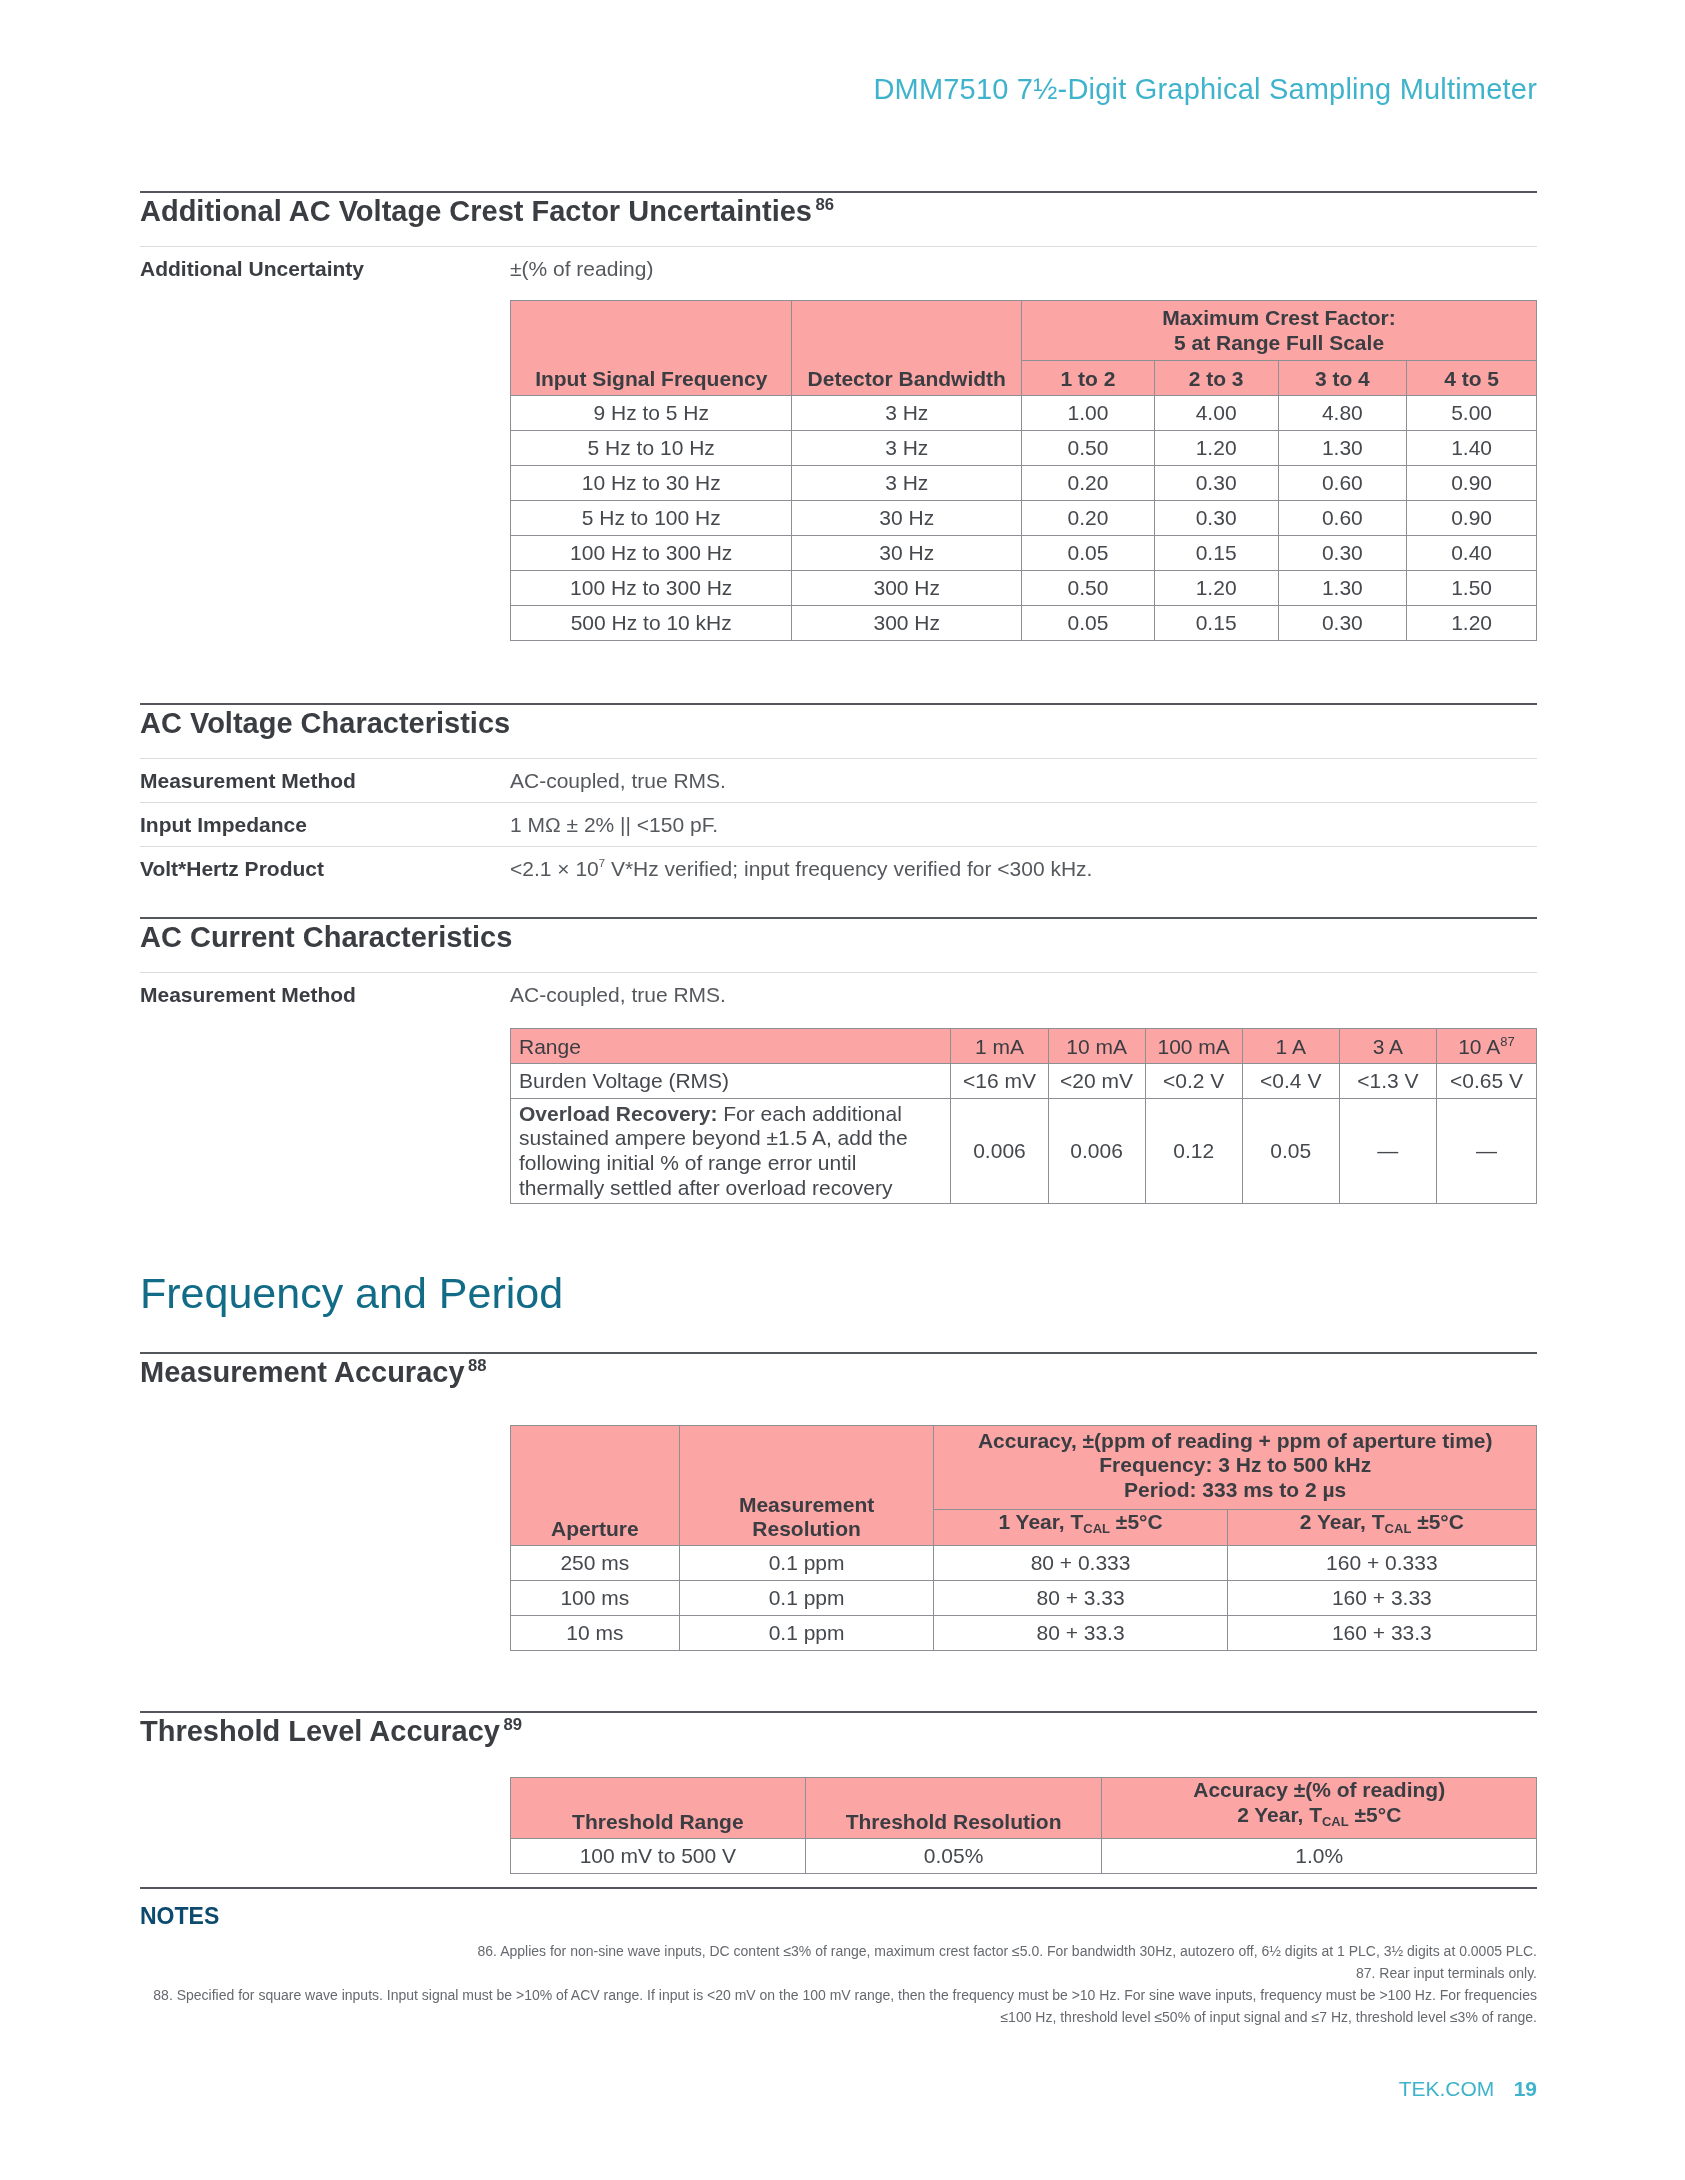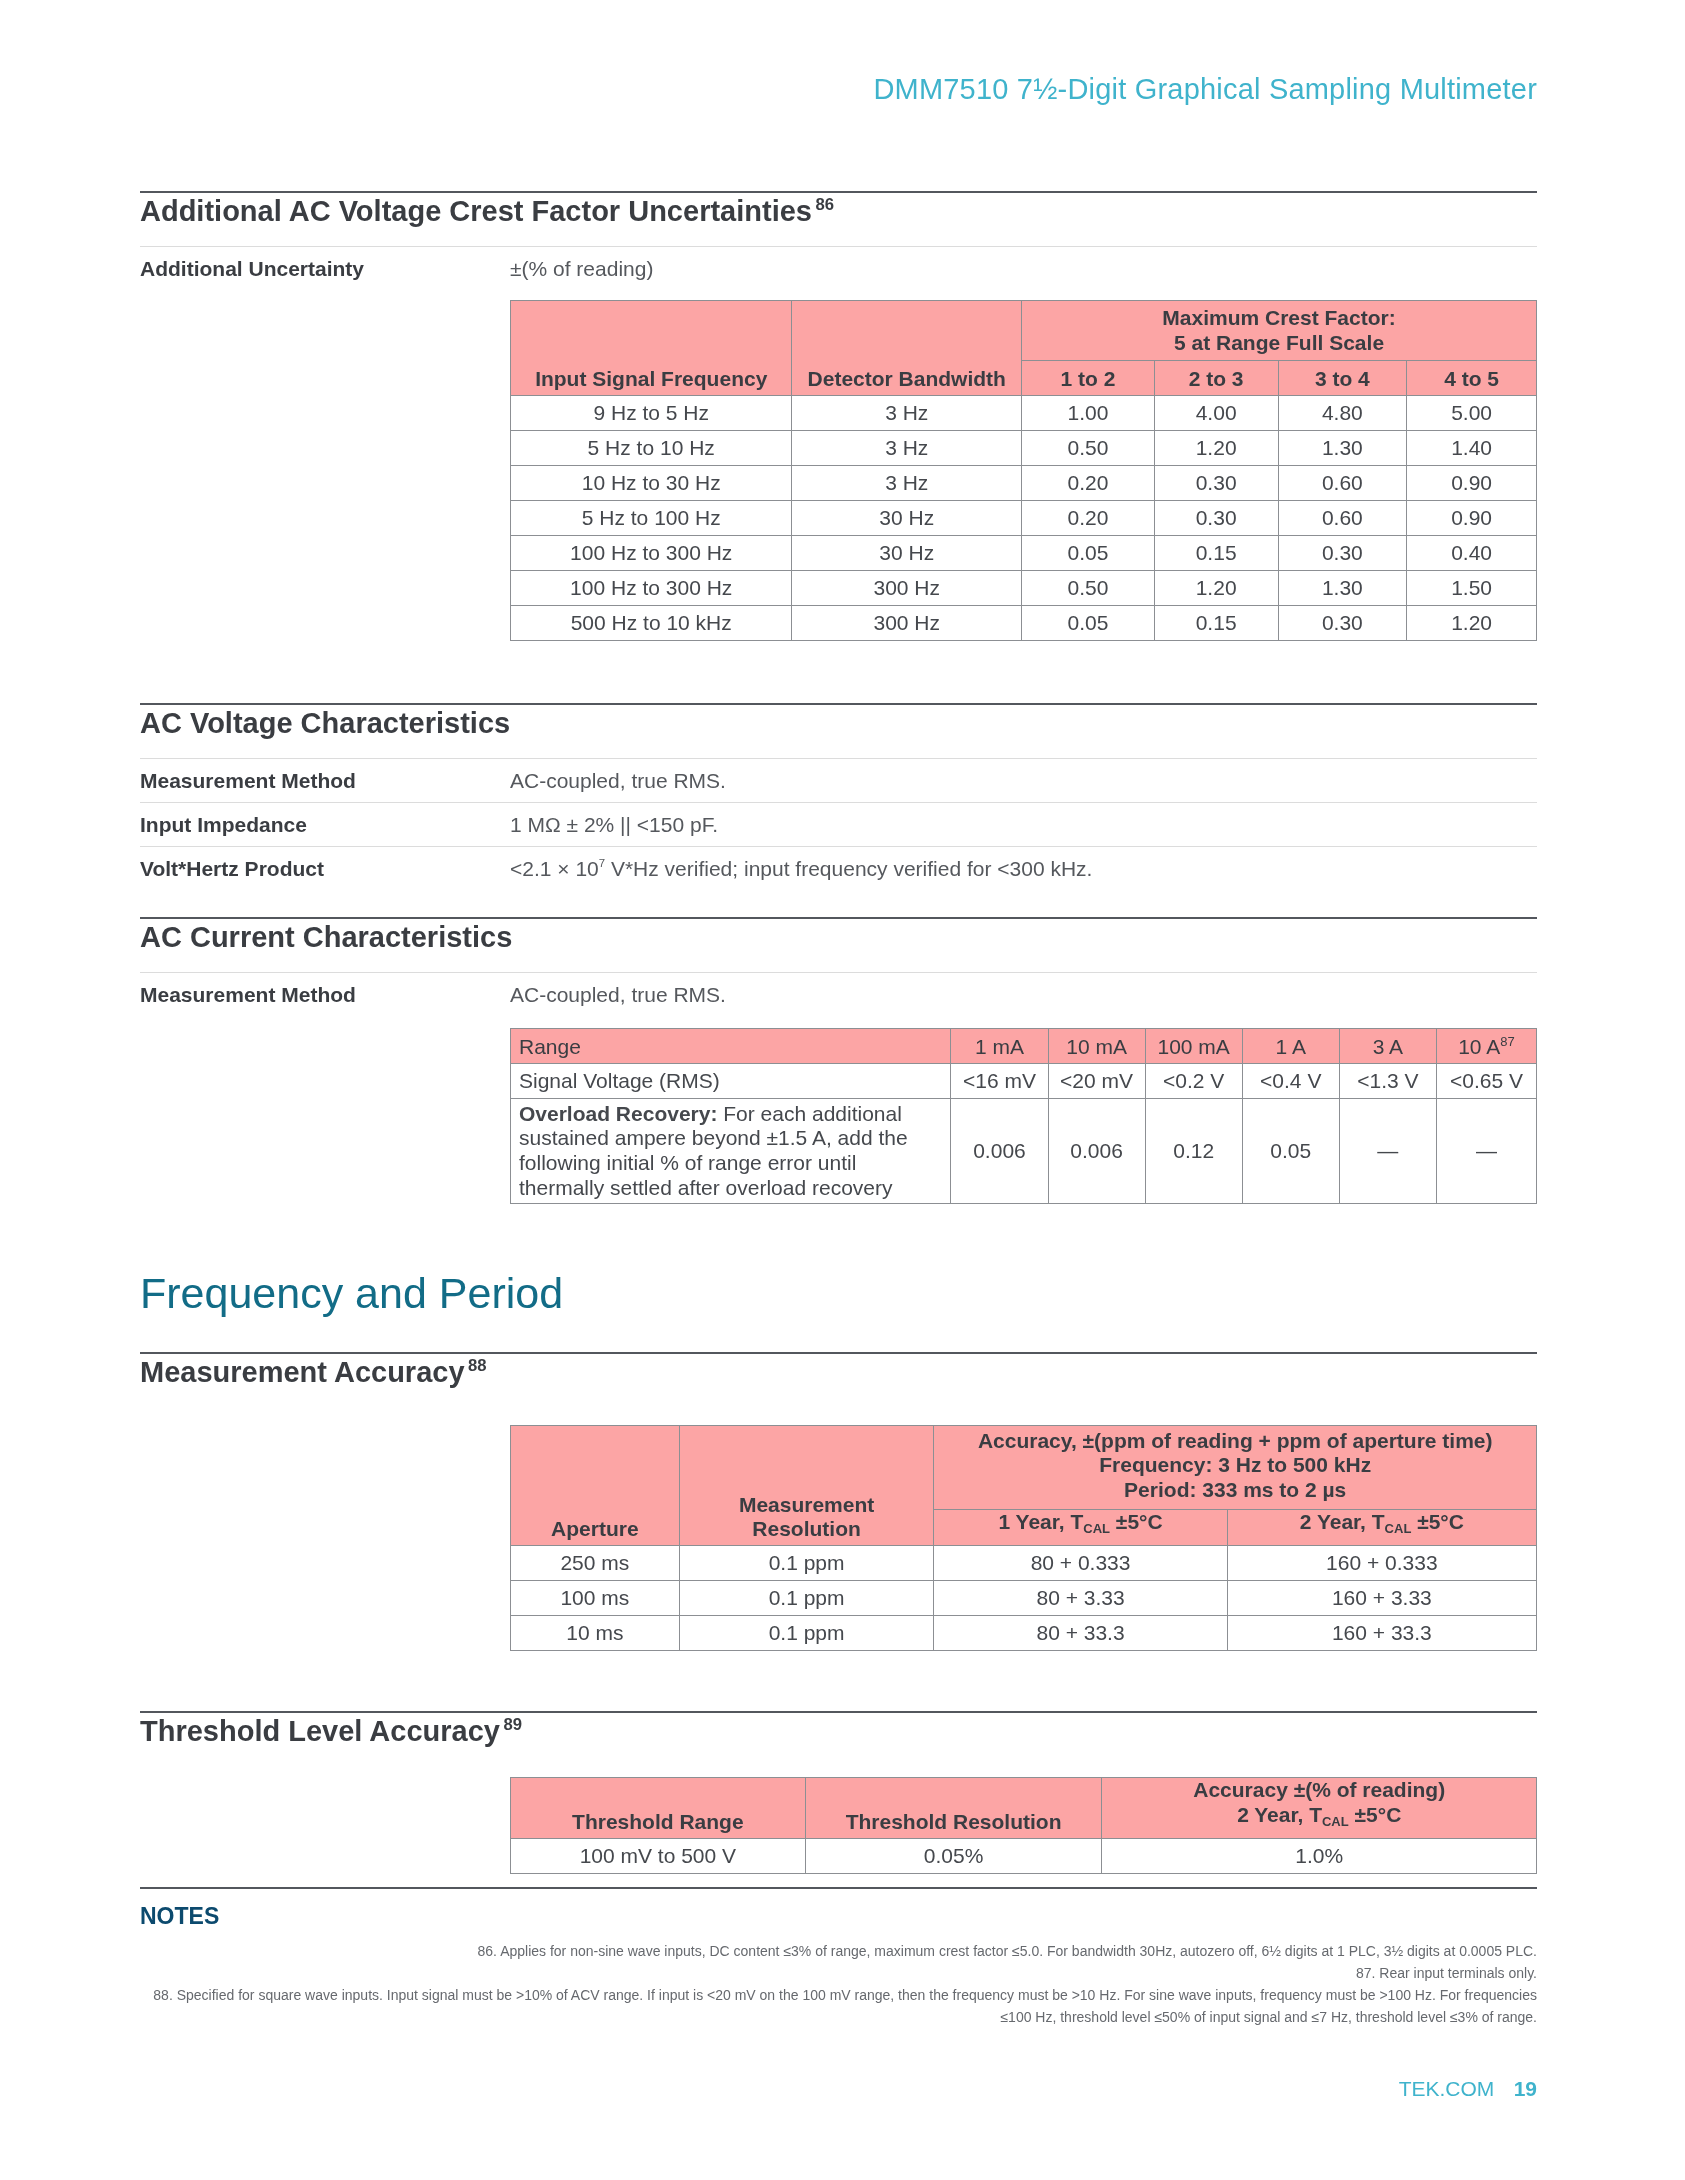--- a/index.html
+++ b/index.html
@@ -169,21 +169,21 @@
         <tr style="height:35px;">
       <th style="text-align:left; padding-left:8px; font-weight:normal;">Range</th>
       <th style="font-weight:normal;">1 mA</th>
       <th style="font-weight:normal;">10 mA</th>
       <th style="font-weight:normal;">100 mA</th>
       <th style="font-weight:normal;">1 A</th>
       <th style="font-weight:normal;">3 A</th>
       <th style="font-weight:normal;"><span>10 A</span><sup>87</sup></th>
     </tr>
     <tr>
-      <td style="text-align:left; padding-left:8px;">Signal Voltage (RMS)</td>
+      <td style="text-align:left; padding-left:8px;">Burden Voltage (RMS)</td>
       <td>&lt;16 mV</td>
       <td>&lt;20 mV</td>
       <td>&lt;0.2 V</td>
       <td>&lt;0.4 V</td>
       <td>&lt;1.3 V</td>
       <td>&lt;0.65 V</td>
     </tr>
     <tr style="height:105px;">
       <td style="text-align:left; padding:1.8px 8px; line-height:24.6px;"><b>Overload Recovery:</b><span> For each additional sustained ampere beyond ±1.5 A, add the following initial % of range error until thermally settled after overload recovery</span></td>
       <td>0.006</td>

